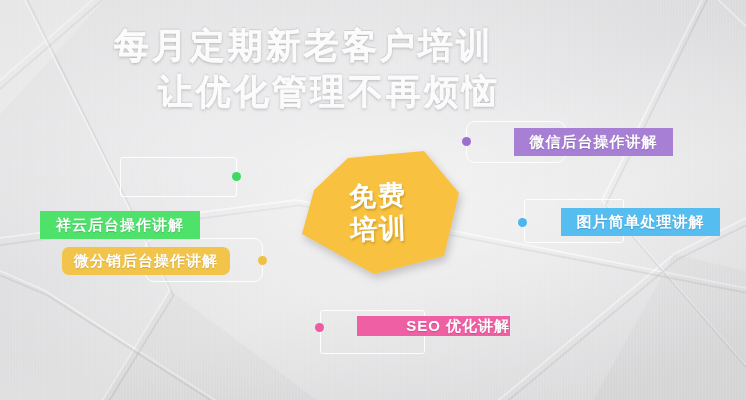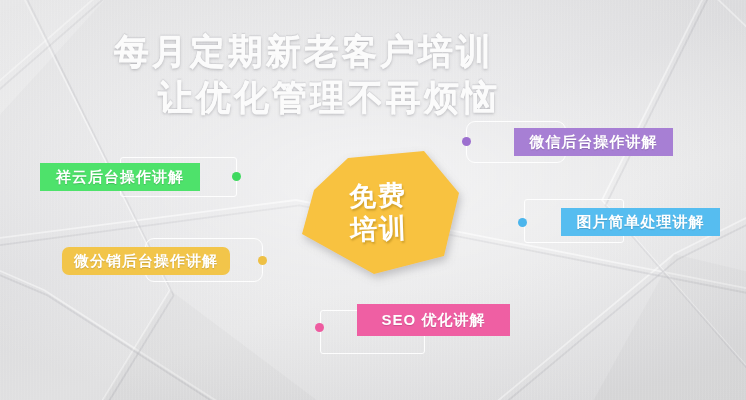--- a/index.html
+++ b/index.html
@@ -47,21 +47,21 @@
     background-image:
       repeating-linear-gradient(90deg, rgba(255,255,255,0.16) 0px, rgba(255,255,255,0.16) 1px, rgba(0,0,0,0) 1px, rgba(0,0,0,0) 3px);
     pointer-events: none;
     opacity: .5;
   }
 
   
   .headline {
     position: absolute;
     left: 0;
-    top: 28px;
+    top: 22px;
     width: 608px;
     text-align: center;
     pointer-events: none;
   }
   .headline .line {
     font-size: 35px;
     line-height: 46px;
     font-weight: bold;
     letter-spacing: 3px;
     color: #fbfbfb;
@@ -128,21 +128,21 @@
     align-items: center;
     justify-content: center;
     box-sizing: border-box;
     white-space: nowrap;
     color: #ffffff;
     font-weight: bold;
     font-size: 15px;
     letter-spacing: 1px;
     text-shadow: 0 1px 1px rgba(0,0,0,0.16);
   }
-  .pill.green  { background: #4ee26b; }
+  .pill.green  { background: #4ee26b; margin-top: 48px; }
   .pill.orange { background: #f2c54a; border-radius: 7px; }
   .pill.purple { background: #a77fd4; }
   .pill.blue   { background: #56bdf0; }
   .pill.pink   { background: #ef5fa3; }
 
   .dot.green  { background: #3fd95f; }
   .dot.orange { background: #eec045; }
   .dot.purple { background: #9c6fcf; }
   .dot.blue   { background: #4bb5ec; }
   .dot.pink   { background: #ee5ba0; }
@@ -232,17 +232,17 @@
   </div>
 
   <div class="pill blue" style="left:561px; top:208px; width:159px; height:28px;">
     <span>图片简单处理讲解</span>
   </div>
 
   <div class="pill purple" style="left:514px; top:128px; width:159px; height:28px;">
     <span>微信后台操作讲解</span>
   </div>
 
-  <div class="pill pink" style="left:357px; top:304px; width:153px; height:32px;">
+  <div class="pill pink" style="left:357px; top:316px; width:153px; height:20px;justify-content:flex-end;">
     <span>SEO 优化讲解</span>
   </div>
 
 </div>
 
 </body></html>

